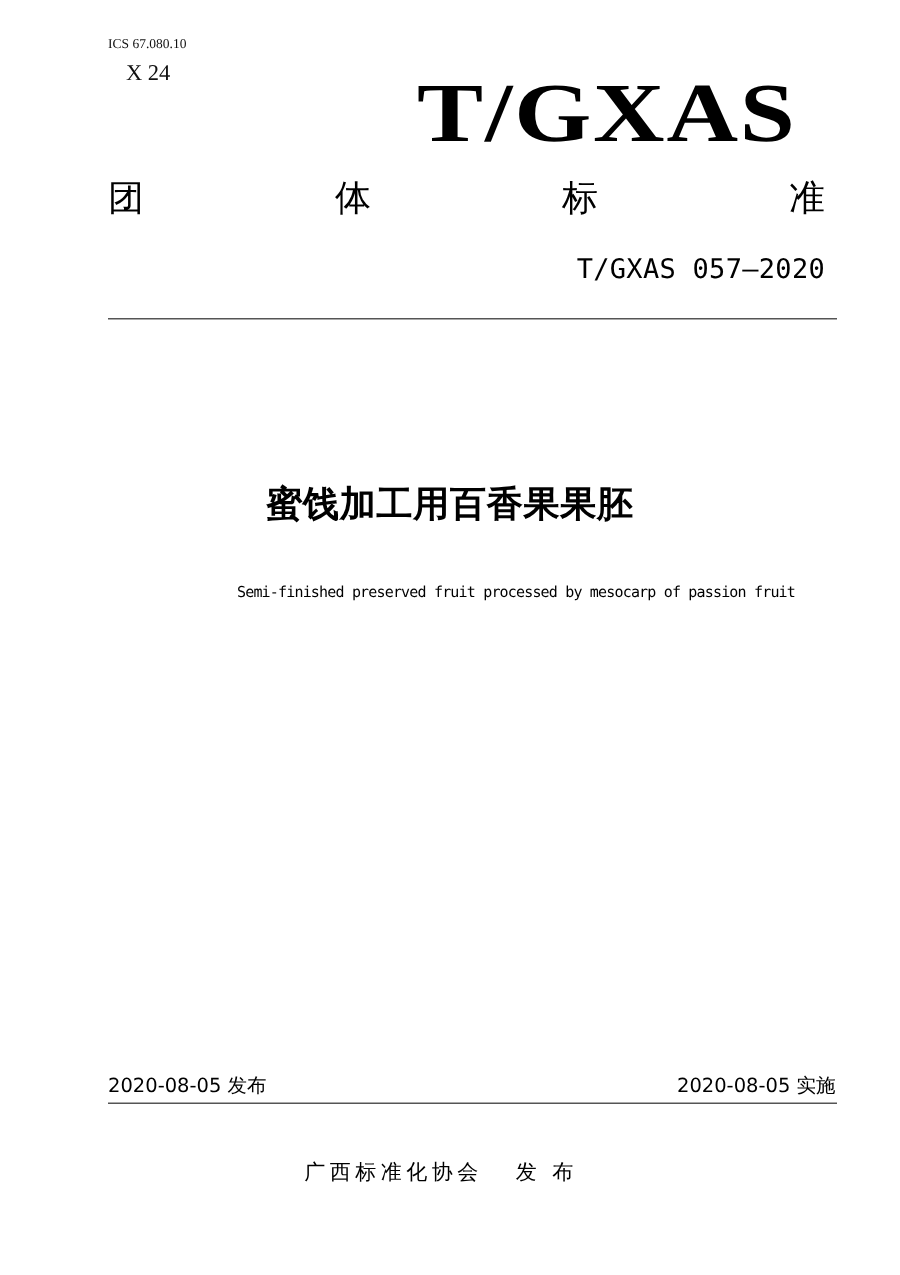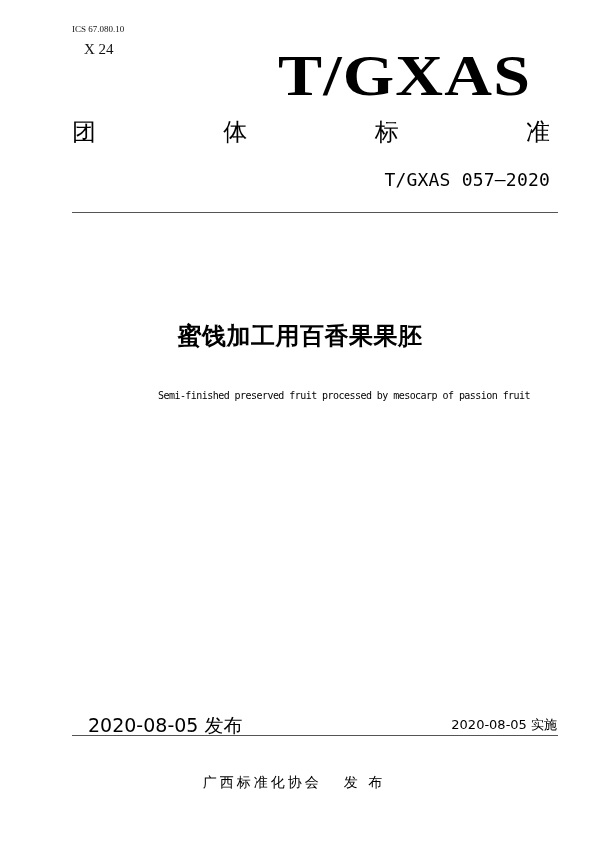--- a/index.html
+++ b/index.html
@@ -6,21 +6,21 @@
   body { width:600px; height:850px; position:relative; overflow:hidden; color:#000; font-family:"DejaVu Sans", sans-serif; }
   .abs { position:absolute; white-space:nowrap; }
   .ics { left:72px; top:24px; font-size:9px; line-height:11px; font-family:Liberation Serif, serif; color:#111; }
   .cls { left:84px; top:44px; font-size:15px; line-height:11px; font-family:Liberation Serif, serif; color:#111; }
   .brand { left:278px; top:46px; font-size:56px; line-height:60px; font-weight:bold; font-family:"Liberation Serif", serif; letter-spacing:1px; transform:scaleX(1.18); transform-origin:left top; }
   .type-row { left:72px; top:117px; width:478px; display:flex; justify-content:space-between; font-size:24px; line-height:30px; }
   .code { right:50px; top:172px; font-size:18px; line-height:16px; font-family:"DejaVu Sans Mono", monospace; letter-spacing:0.2px; }
   .rule-top { left:72px; top:212px; width:486px; height:0; border-top:1.5px solid #555; }
   .title-cn { left:0; width:600px; top:321px; text-align:center; font-size:24px; line-height:30px; letter-spacing:0.5px;font-weight:bold; }
   .title-en { left:0; width:600px; top:388px; text-align:center; font-size:10px; line-height:16px; font-family:"DejaVu Sans Mono", monospace; letter-spacing:-0.55px;margin-left:44px; }
-  .date-l { left:88px; top:716px; font-size:19px; line-height:18px; }
+  .date-l { left:72px; top:716px; font-size:13px; line-height:18px; }
   .date-r { right:43px; top:716px; font-size:13px; line-height:18px; }
   .rule-bot { left:72px; top:735px; width:486px; height:0; border-top:1.5px solid #555; }
   .issuer { left:0; width:588px; top:772px; text-align:center; font-size:14px; line-height:20px; letter-spacing:3px; }
   .issuer .gap { display:inline-block; width:22px; }
 </style>
 </head>
 <body>
 
 <div class="abs ics">ICS 67.080.10</div>
 <div class="abs cls">X 24</div>

